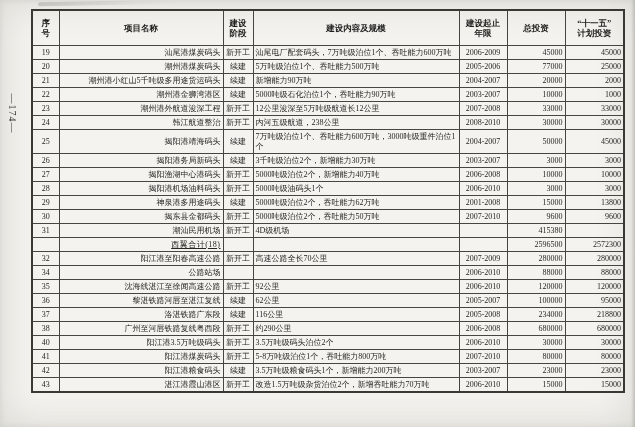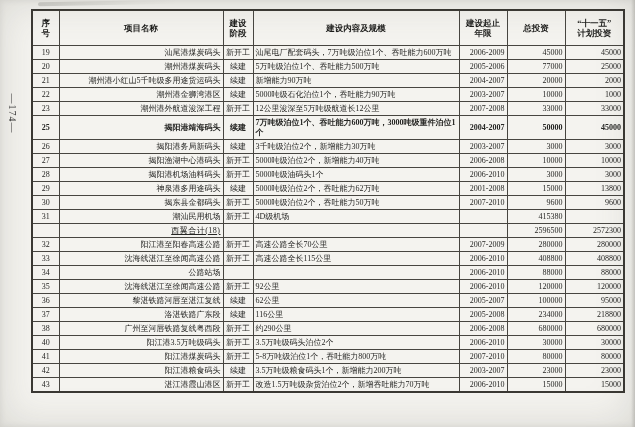--- a/index.html
+++ b/index.html
@@ -40,26 +40,26 @@
     overflow:hidden;
     vertical-align:middle;
     color:#262624;
   }
   table.doc{border:2px solid #3a3833;}
   table.doc thead th{
     height:34px;text-align:center;font-weight:bold;font-size:8.5px;
     white-space:pre-line;color:#1c1c1a;
   }
   table.doc tbody tr{height:14px;}
-  table.doc tbody tr.tall{height:24px;font-weight:bold;}
+  table.doc tbody tr.tall{height:24px;}
   td:nth-child(1){text-align:center;color:#33322f;margin-left:40px;}
   td:nth-child(2){text-align:right;}
   td:nth-child(3){text-align:center;padding:0 1px;}
   td:nth-child(4){text-align:left;}
-  td:nth-child(5){text-align:right;font-family:"Liberation Serif", serif;color:#33322f;}
+  td:nth-child(5){text-align:center;font-family:"Liberation Serif", serif;color:#33322f;}
   td:nth-child(6), td:nth-child(7){
     text-align:right;padding-right:4px;color:#3d3c38;
   }
   tr[data-name="summary-row"] td:nth-child(2){letter-spacing:.5px;text-decoration:underline;}
 </style>
 </head>
 <body>
 
 <div class="vignette" data-name="scan-vignette"></div>
 <div class="smudge-top" data-name="scan-smudge"></div>
@@ -131,20 +131,29 @@
       </tr>
       <tr data-name="table-row">
         <td data-name="cell-no">23</td>
         <td data-name="cell-project-name">潮州港外航道浚深工程</td>
         <td data-name="cell-stage">新开工</td>
         <td data-name="cell-content-scale">12公里浚深至5万吨级航道长12公里</td>
         <td data-name="cell-years">2007-2008</td>
         <td data-name="cell-total-investment">33000</td>
         <td data-name="cell-plan-investment">33000</td>
       </tr>
+      <tr data-name="table-row">
+        <td data-name="cell-no">24</td>
+        <td data-name="cell-project-name">韩江航道整治</td>
+        <td data-name="cell-stage">新开工</td>
+        <td data-name="cell-content-scale">内河五级航道，238公里</td>
+        <td data-name="cell-years">2008-2010</td>
+        <td data-name="cell-total-investment">30000</td>
+        <td data-name="cell-plan-investment">30000</td>
+      </tr>
       <tr data-name="table-row" class="tall">
         <td data-name="cell-no">25</td>
         <td data-name="cell-project-name">揭阳港靖海码头</td>
         <td data-name="cell-stage">续建</td>
         <td data-name="cell-content-scale">7万吨级泊位1个、吞吐能力600万吨，3000吨级重件泊位1个</td>
         <td data-name="cell-years">2004-2007</td>
         <td data-name="cell-total-investment">50000</td>
         <td data-name="cell-plan-investment">45000</td>
       </tr>
       <tr data-name="table-row">
@@ -213,29 +222,20 @@
       <tr data-name="table-row">
         <td data-name="cell-no">32</td>
         <td data-name="cell-project-name">阳江港至阳春高速公路</td>
         <td data-name="cell-stage">新开工</td>
         <td data-name="cell-content-scale">高速公路全长70公里</td>
         <td data-name="cell-years">2007-2009</td>
         <td data-name="cell-total-investment">280000</td>
         <td data-name="cell-plan-investment">280000</td>
       </tr>
       <tr data-name="table-row">
-        <td data-name="cell-no">33</td>
-        <td data-name="cell-project-name">沈海线湛江至徐闻高速公路</td>
-        <td data-name="cell-stage">新开工</td>
-        <td data-name="cell-content-scale">高速公路全长115公里</td>
-        <td data-name="cell-years">2006-2010</td>
-        <td data-name="cell-total-investment">408800</td>
-        <td data-name="cell-plan-investment">408800</td>
-      </tr>
-      <tr data-name="table-row">
         <td data-name="cell-no">34</td>
         <td data-name="cell-project-name">公路站场</td>
         <td data-name="cell-stage"></td>
         <td data-name="cell-content-scale"></td>
         <td data-name="cell-years">2006-2010</td>
         <td data-name="cell-total-investment">88000</td>
         <td data-name="cell-plan-investment">88000</td>
       </tr>
       <tr data-name="table-row">
         <td data-name="cell-no">35</td>

